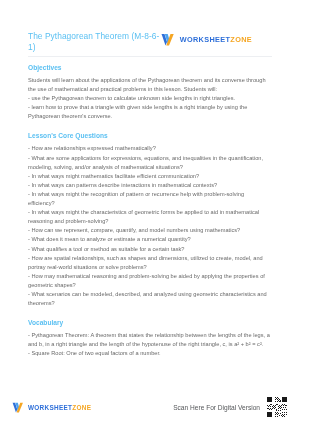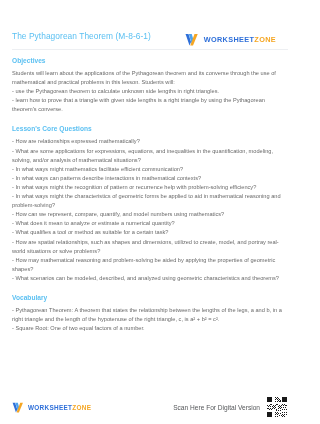--- a/index.html
+++ b/index.html
@@ -13,21 +13,21 @@
     font-family: "Liberation Sans", sans-serif;
     overflow: hidden;
     position: relative;
   }
 
   .page {
     position: relative;
     width: 300px;
     height: 424px;
     box-sizing: border-box;
-    padding: 0 12px;
+    padding: 0 28px;
     background: #ffffff;
   }
 
   
   .header {
     display: flex;
     align-items: flex-start;
     justify-content: space-between;
     padding-top: 31px;
   }
@@ -40,21 +40,21 @@
     max-width: 160px;
     margin: 0;
   }
 
   
   .logo {
     display: flex;
     align-items: center;
     gap: 4px;
     margin-top: 2px;
-    margin-right: 12px;
+    margin-right: 20px;
   }
   .logo-mark {
     width: 15px;
     height: 13px;
     position: relative;
     flex: 0 0 auto;
   }
   .logo-mark svg { display: block; }
   .logo-text {
     font-size: 7.3px;

